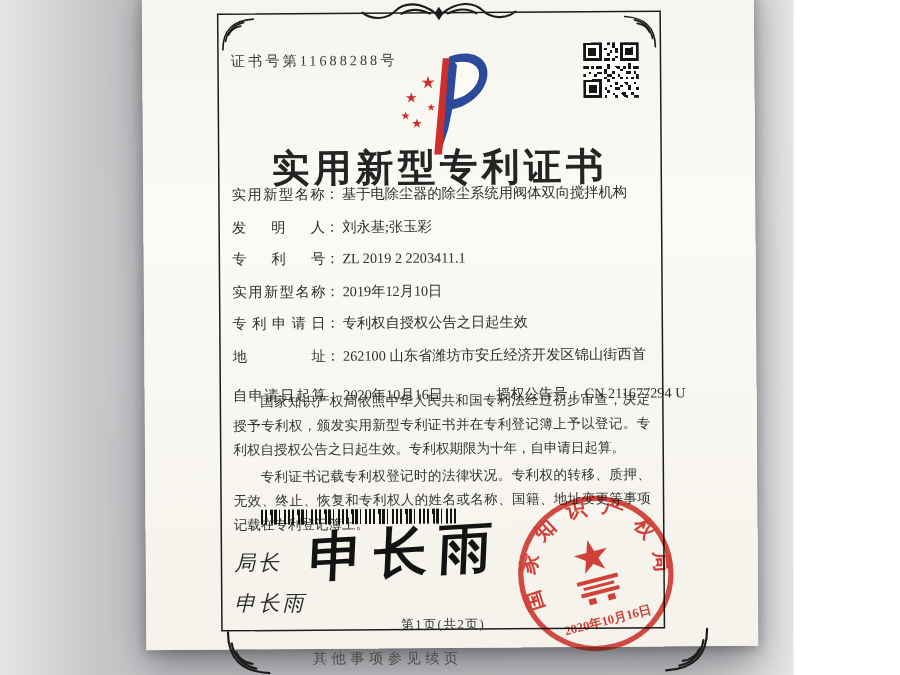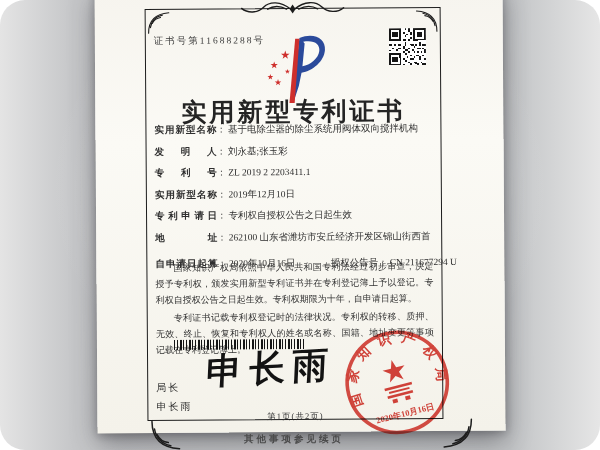--- a/index.html
+++ b/index.html
@@ -1,57 +1,57 @@
 <!DOCTYPE html>
 <html><head>
 <meta charset="utf-8">
 <style>
   html,body{margin:0;padding:0;}
-  .stage{position:relative;width:600px;height:450px;overflow:hidden;
+  .stage{position:relative;width:529px;height:450px;overflow:hidden;
     background:
       radial-gradient(ellipse at 50% 42%, rgba(255,255,255,.25), rgba(0,0,0,0) 60%),
       linear-gradient(90deg,#e4e4e4 0%,#c6c7c9 12%,#c2c4c6 85%,#e6e6e6 100%);
-    font-family:"Liberation Serif","DejaVu Serif",serif;border-radius:25px;}
+    font-family:"Liberation Serif","DejaVu Serif",serif;}
   .paper{position:absolute;left:96px;top:-14px;width:408px;height:446px;
     background:linear-gradient(180deg,#f6f4ee 0%,#fbfaf5 35%,#f4f2ea 100%);
     box-shadow:0 10px 26px rgba(35,36,42,.45),0 2px 8px rgba(35,36,42,.3);
     transform:rotate(-0.4deg);}
   .frame{position:absolute;left:50px;top:22px;width:296px;height:412px;
     border:1.5px solid #1d1d1d;box-sizing:border-box;}
   .frame-content{position:absolute;inset:0;padding:0 8px;}
   .ornament-top{position:absolute;left:50%;top:-9px;transform:translateX(-50%);width:120px;height:18px;color:#1d1d1d;}
   .corner{position:absolute;width:24px;height:24px;color:#1d1d1d;}
   .corner.tl{left:1px;top:1px;}
   .corner.tr{right:1px;top:1px;transform:scaleX(-1);}
   .corner.bl{left:1px;bottom:1px;transform:scaleY(-1) scale(1.35);transform-origin:left bottom;}
   .corner.br{right:1px;bottom:1px;transform:scale(-1.35,-1.35);transform-origin:right bottom;}
   .cert-number{position:absolute;left:8px;top:25px;font-size:9.5px;color:#3a3a3a;letter-spacing:2px;}
   .qr{position:absolute;right:14px;top:20px;width:37px;height:37px;}
   .logo{position:absolute;left:50%;top:23px;transform:translateX(-50%);width:66px;height:74px;}
   .title{position:absolute;left:0;right:0;top:86px;text-align:center;
     font-size:25px;font-weight:bold;color:#242424;letter-spacing:3px;}
   .fields{position:absolute;left:8px;right:8px;top:114px;font-size:9.5px;color:#2f2f2f;}
   .frow{height:13px;margin-bottom:8.5px;white-space:nowrap;}
-  .flabel{display:inline-block;width:62px;text-align:justify;text-align-last:justify;vertical-align:top;font-weight:bold;}
+  .flabel{display:inline-block;width:62px;text-align:justify;text-align-last:justify;vertical-align:top;}
   .fcolon{margin-right:2px;}
   .grant{margin-top:13px;height:13px;white-space:nowrap;}
   .grant .pair2{margin-left:33px;}
   .paras{position:absolute;left:8px;right:8px;top:250px;font-size:9px;line-height:1.78;
     color:#333;text-align:justify;}
   .paras p{margin:0 0 2px 0;text-indent:2em;}
   .barcode{position:absolute;left:26px;top:330px;width:132px;height:10px;
     background-image:repeating-linear-gradient(90deg,#141414 0 1.5px,transparent 1.5px 3px,#141414 3px 3.8px,transparent 3.8px 6.4px,#141414 6.4px 8px,transparent 8px 9px);}
-  .signer{position:absolute;left:8px;top:368px;font-size:10px;color:#2c2c2c;line-height:1.9;letter-spacing:2px;}
+  .signer{position:absolute;left:8px;top:354px;font-size:14px;color:#2c2c2c;line-height:1.9;letter-spacing:2px;font-style:italic;}
   .sig-script{position:absolute;left:58px;top:334px;width:170px;font-size:36px;font-weight:bold;
     color:#131313;transform:rotate(-3deg) skewX(-6deg);letter-spacing:7px;white-space:nowrap;}
   .seal{position:absolute;left:192px;top:317px;width:114px;height:114px;
     transform:rotate(-14deg);opacity:.93;mix-blend-mode:multiply;}
   .page-footer{position:absolute;left:0;right:0;top:402px;text-align:center;font-size:8.5px;color:#333;letter-spacing:1px;}
   .caption-below{position:absolute;left:0;right:12px;top:433px;text-align:center;
-    font-size:9.5px;color:#4b4b4b;letter-spacing:3px;font-weight:bold;}
+    font-size:9.5px;color:#4b4b4b;letter-spacing:3px;font-weight:normal;}
   svg{display:block;}
 </style>
 </head>
 <body>
 
 <div class="stage">
   <div class="paper">
     <div class="frame">
 
       <svg class="ornament-top" viewBox="0 0 120 18">

